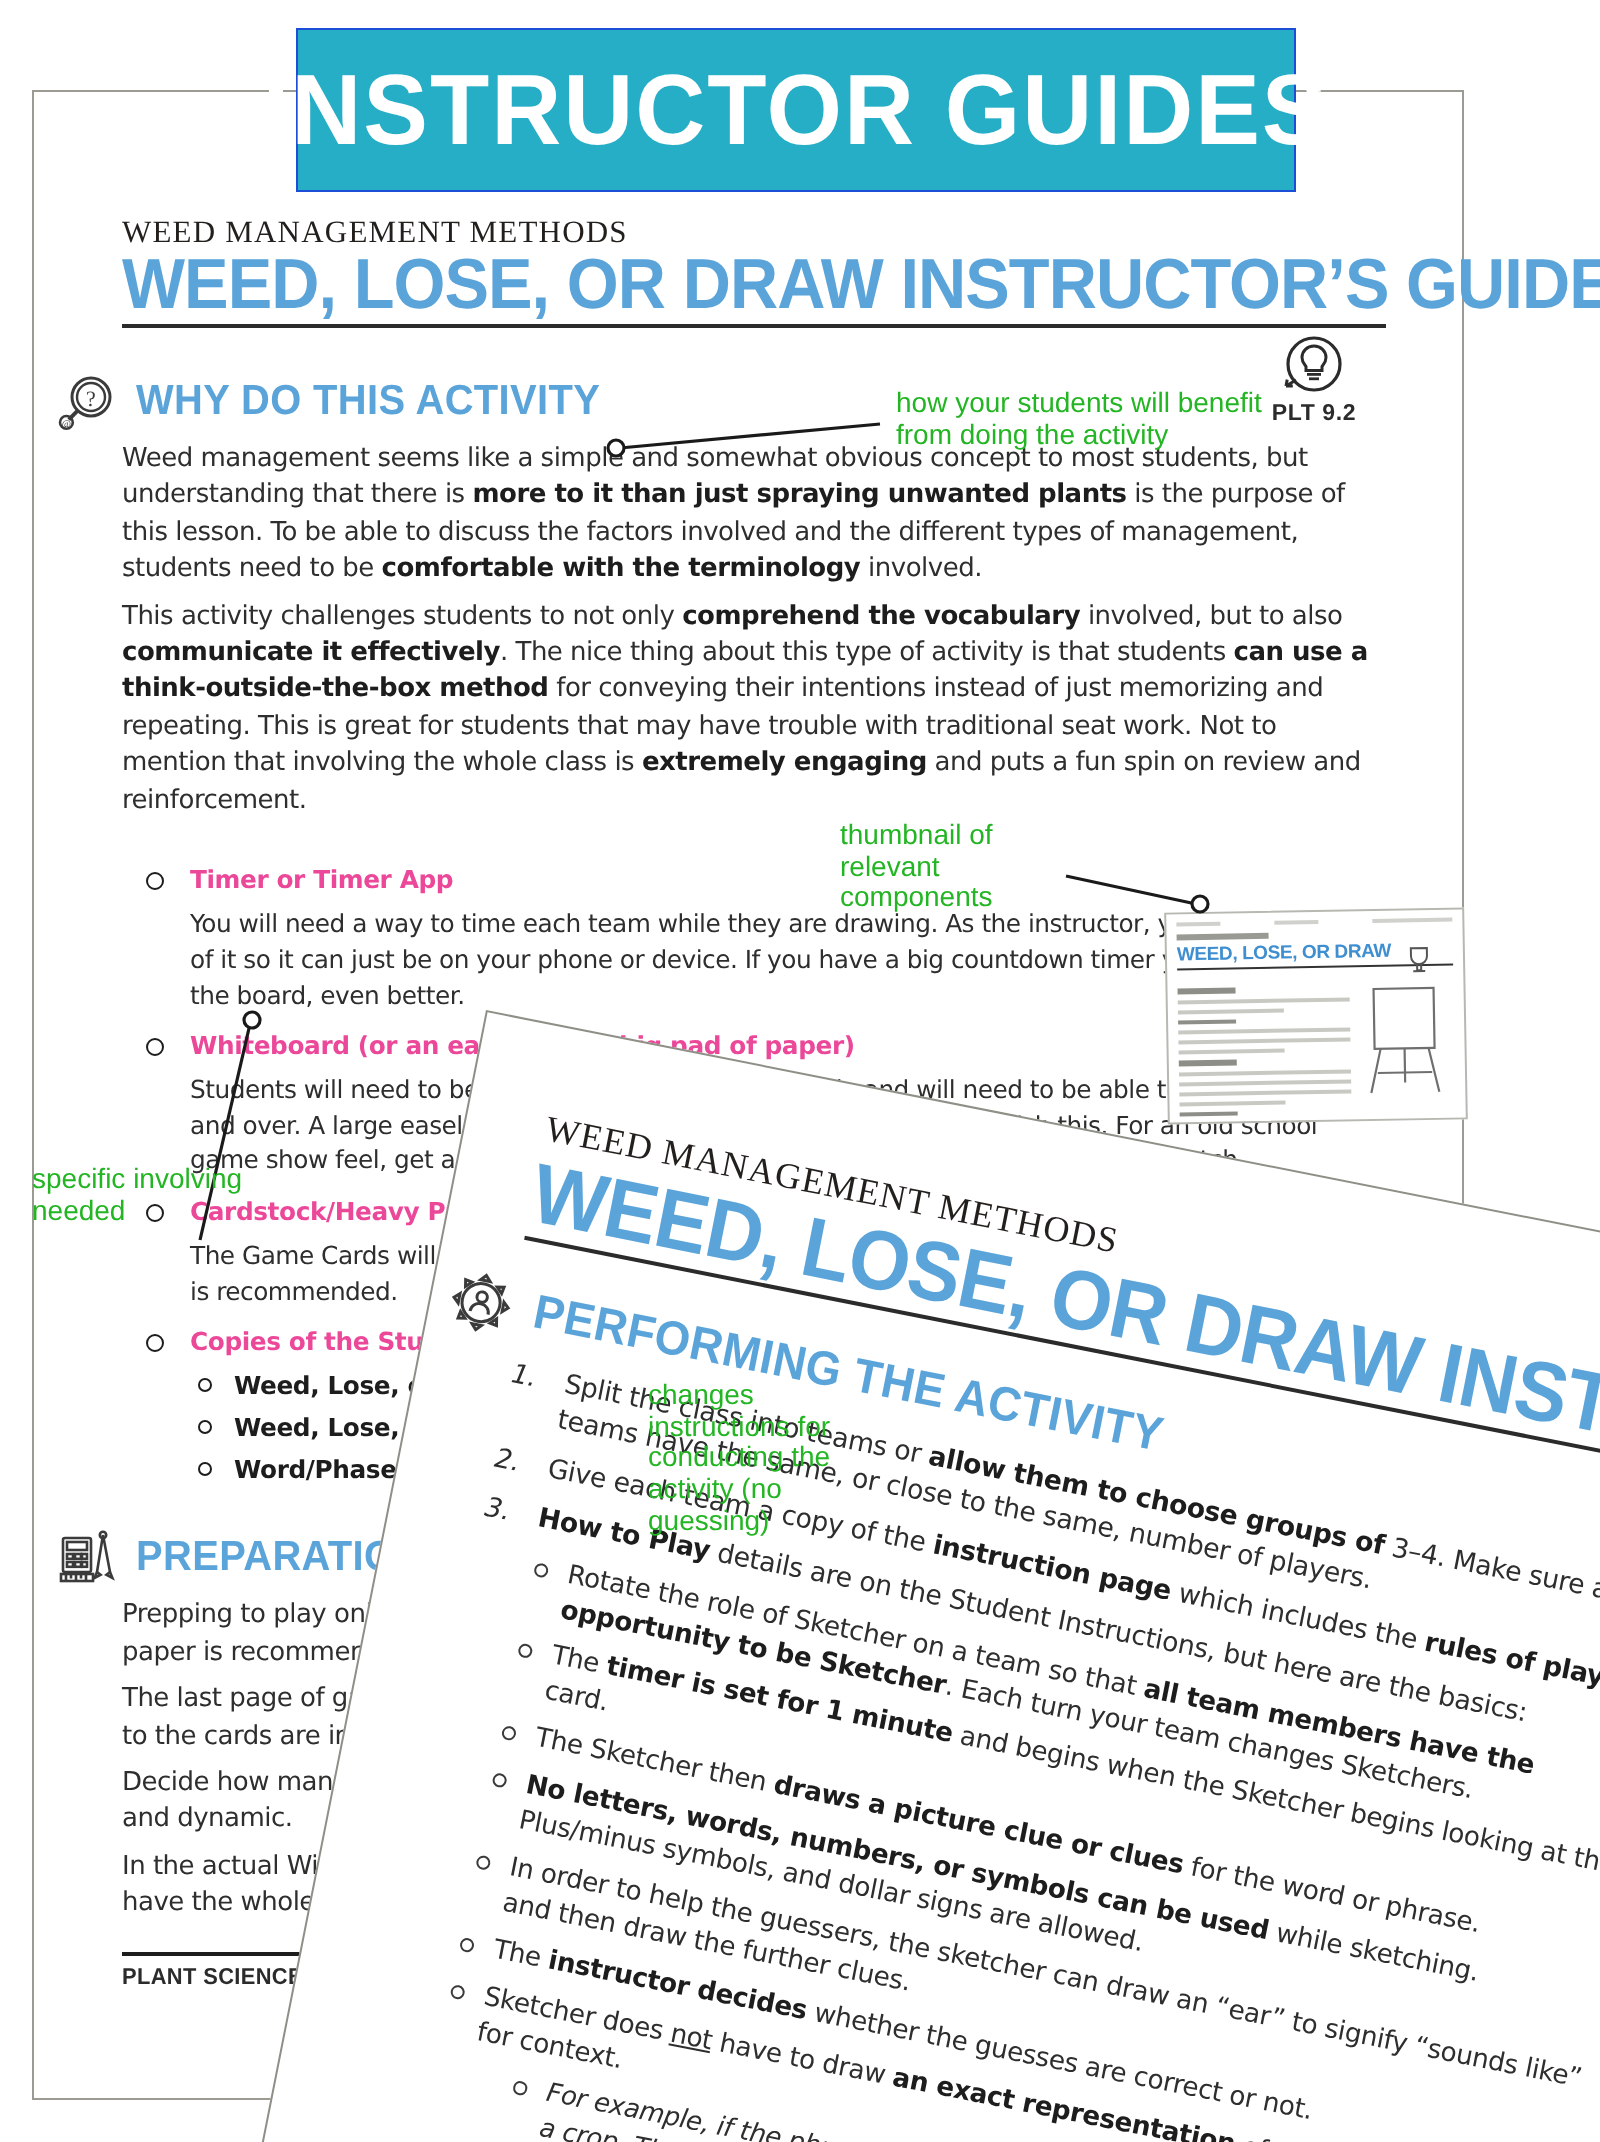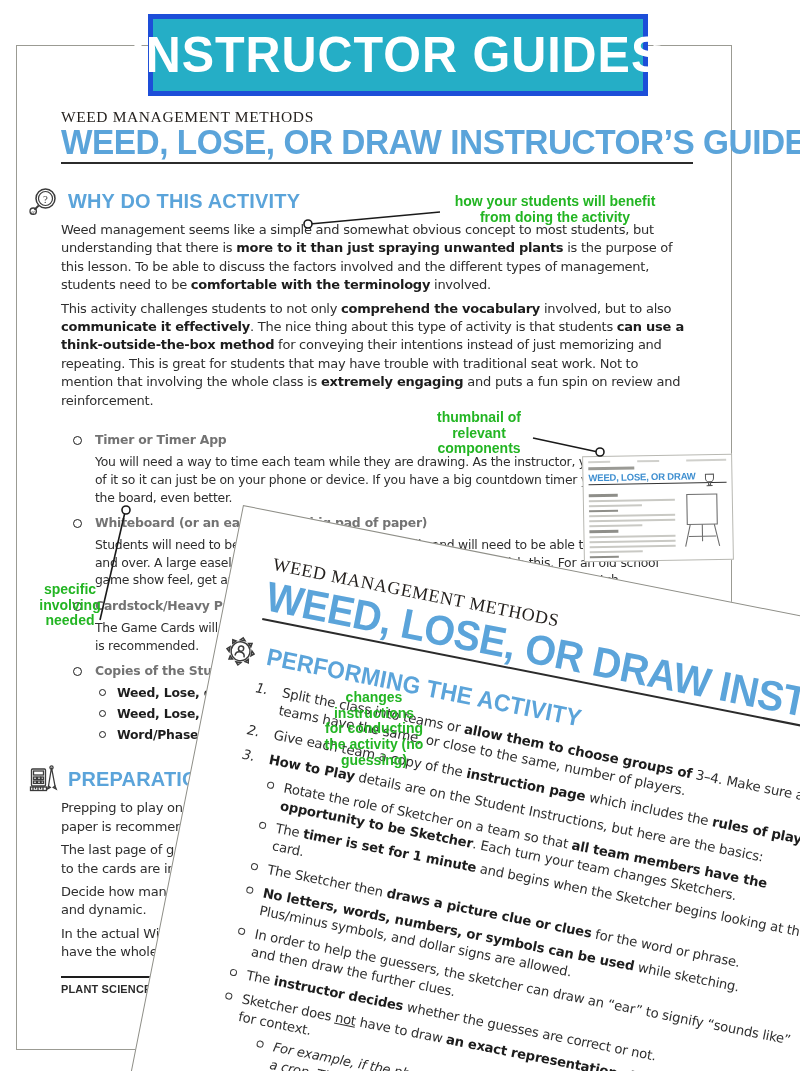--- a/index.html
+++ b/index.html
@@ -60,41 +60,41 @@
     font-family:"DejaVu Sans", sans-serif;letter-spacing:-0.25px;
   }
   p.body b{font-weight:700;color:#1d1d1d;}
 
   ul.need{list-style:none;margin:6px 0 0 0;padding:0;}
   ul.need > li{position:relative;padding-left:34px;margin-top:9px;}
   ul.need > li::before{
     content:"";position:absolute;left:12px;top:4px;width:7px;height:7px;
     border:1.6px solid #1d1d1d;border-radius:50%;
   }
-  .needttl{font-size:12.4px;font-weight:700;color:#737373;letter-spacing:-0.2px;}
+  .needttl{font-size:12.4px;font-weight:700;color:#ec4899;letter-spacing:-0.2px;}
   .needbody{font-size:12.4px;line-height:1.42;color:#2e2e2e;margin-top:6px;letter-spacing:-0.25px;}
   ul.sub{list-style:none;margin:7px 0 0 0;padding:0;}
   ul.sub > li{position:relative;padding-left:22px;margin-top:6px;font-size:12.4px;font-weight:700;color:#1d1d1d;letter-spacing:-0.2px;}
   ul.sub > li::before{
     content:"";position:absolute;left:4px;top:4px;width:5px;height:5px;
     border:1.4px solid #1d1d1d;border-radius:50%;
   }
   ul.sub > li span.reg{font-weight:400;color:#2e2e2e;}
 
   .footrule{border-top:2px solid #1d1d1d;margin-top:14px;}
   .footer{
     font-family:"Liberation Sans Narrow","Liberation Sans", sans-serif;
     font-weight:700;font-size:11.5px;color:#2b2b2b;letter-spacing:.2px;
     margin-top:5px;transform:scaleX(.95);transform-origin:left center;
   }
 
   
   .banner{
     position:absolute;left:148px;top:14px;width:500px;height:82px;
-    background:#25aec6;border:5px solid #1d4ed8;box-sizing:border-box;
+    background:#25aec6;border:1px solid #1d4ed8;box-sizing:border-box;
     display:flex;align-items:center;justify-content:center;z-index:6;
   }
   .banner span{
     font-family:"Liberation Sans Narrow","Liberation Sans", sans-serif;
     font-weight:700;font-size:50px;color:#fff;letter-spacing:1px;
     transform:scaleX(.97);white-space:nowrap;line-height:1;
   }
 
   
   .thumb{
@@ -166,37 +166,47 @@
     font-size:13px;line-height:1.36;color:#2e2e2e;font-style:italic;letter-spacing:-0.2px;}
   ul.sub3 > li::before{
     content:"";position:absolute;left:3px;top:5px;width:4.5px;height:4.5px;
     border:1.3px solid #3a3a3a;border-radius:50%;
   }
 
   
   .anno{
     position:absolute;z-index:9;color:#23b523;
     font-family:"Liberation Sans Narrow","Liberation Sans", sans-serif;
-    font-weight:700;font-size:14px;line-height:1.12;text-align:center;
+    font-weight:400;font-size:14px;line-height:1.12;text-align:left;
     letter-spacing:0px;
   }
   .anno.a1{left:448px;top:194px;width:214px;}
   .anno.a2{left:420px;top:410px;width:118px;}
   .anno.a3{left:16px;top:582px;width:108px;}
   .anno.a4{left:324px;top:690px;width:100px;}
   svg.leader{position:absolute;z-index:9;overflow:visible;pointer-events:none;}
 </style>
 </head>
 <body>
 
 <div class="stage">
 
   <div class="page1">
     <div class="p1inner">
 
+      <div class="pltwrap">
+        <svg width="40" height="34" viewBox="0 0 40 34" style="display:block;margin:0 auto;">
+          <circle cx="20" cy="16" r="13" fill="none" stroke="#2b2b2b" stroke-width="1.6"></circle>
+          <path d="M20 7c-3.4 0-6 2.5-6 5.7 0 2.3 1.3 3.4 2 4.6v2h8v-2c.7-1.2 2-2.3 2-4.6C26 9.5 23.4 7 20 7z" fill="none" stroke="#2b2b2b" stroke-width="1.5"></path>
+          <line x1="16.5" y1="21.2" x2="23.5" y2="21.2" stroke="#2b2b2b" stroke-width="1.4"></line>
+          <line x1="17.5" y1="23.4" x2="22.5" y2="23.4" stroke="#2b2b2b" stroke-width="1.4"></line>
+          <path d="M11 24 L6 27 M6 27 L9.4 27 M6 27 L6.6 23.8" fill="none" stroke="#2b2b2b" stroke-width="1.5"></path>
+        </svg>
+        <div class="pltcode">PLT 9.2</div>
+      </div>
 
       <div class="eyebrow">WEED MANAGEMENT METHODS</div>
       <div class="bigtitle">WEED, LOSE, OR DRAW INSTRUCTOR’S GUIDE</div>
       <div class="titlerule"></div>
 
       <div class="sec">
         <div class="sech">
           <svg class="ico" viewBox="0 0 30 30">
             <circle cx="16.5" cy="12.5" r="9.5" fill="none" stroke="#3b3b3b" stroke-width="1.5"></circle>
             <circle cx="16.5" cy="12.5" r="7" fill="none" stroke="#3b3b3b" stroke-width="1.2"></circle>

